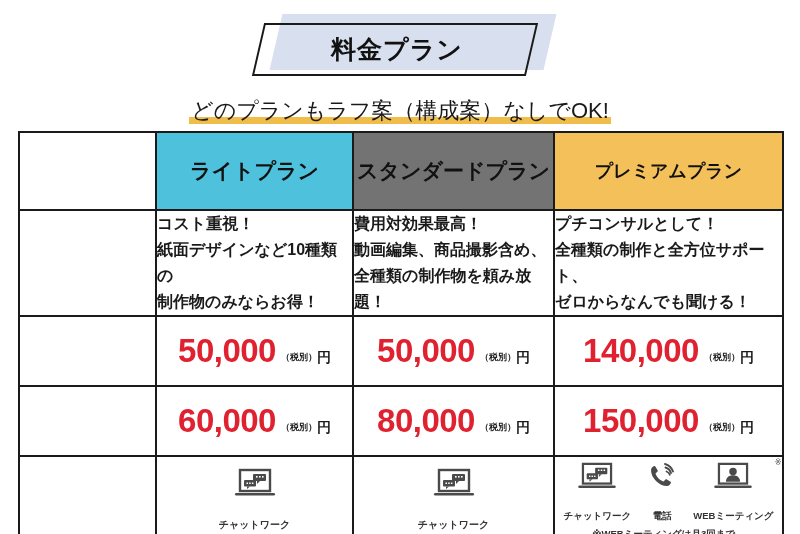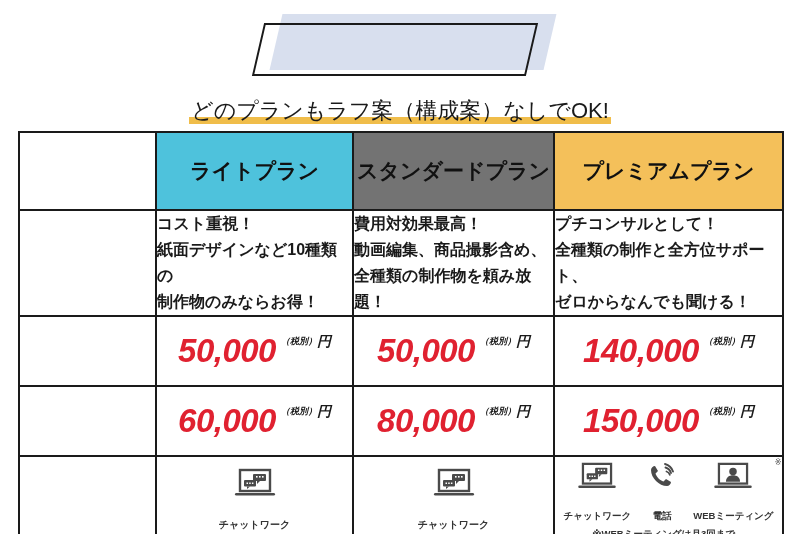--- a/index.html
+++ b/index.html
@@ -111,44 +111,43 @@
 
   
   .planhead {
     text-align: center;
     font-weight: bold;
     color: #111111;
     height: 76px;
   }
   .planhead.light { background: #4ec2dc; font-size: 21px; }
   .planhead.standard { background: #737373; font-size: 21px; }
-  .planhead.premium { background: #f4c05a; font-size: 21px; }
+  .planhead.premium { background: #f4c05a; font-size: 18px; }
 
   
   .feature {
     height: 73px;
     font-size: 16px;
     font-weight: bold;
     line-height: 1.62;
     color: #1a1a1a;
     padding: 0 0 0 22px;
     text-align: left;
   }
 
   
   .price {
     height: 68px;
     text-align: center;
   }
   .price-inner {
     display: flex;
-    align-items: flex-start;
+    align-items: flex-end;
     justify-content: center;
     gap: 5px;
-    font-style: italic;
   }
   .price-num {
     font-size: 33px;
     font-weight: bold;
     color: #e02130;
     letter-spacing: -0.5px;
     line-height: 1;
   }
   .price-unit {
     display: flex;
@@ -215,20 +214,21 @@
     align-items: center;
     justify-content: center;
   }
 </style>
 </head>
 <body>
 
 <div class="title-wrap">
   <div class="title-shadow"></div>
   <div class="title-outline"></div>
+  <div class="title-text">料金プラン</div>
 </div>
 
 <div class="subtitle">
   <span class="hl">どのプランもラフ案（構成案）なしでOK!</span>
 </div>
 
 <table class="ptable">
   <colgroup>
     <col class="col-label">
     <col class="col-light">

